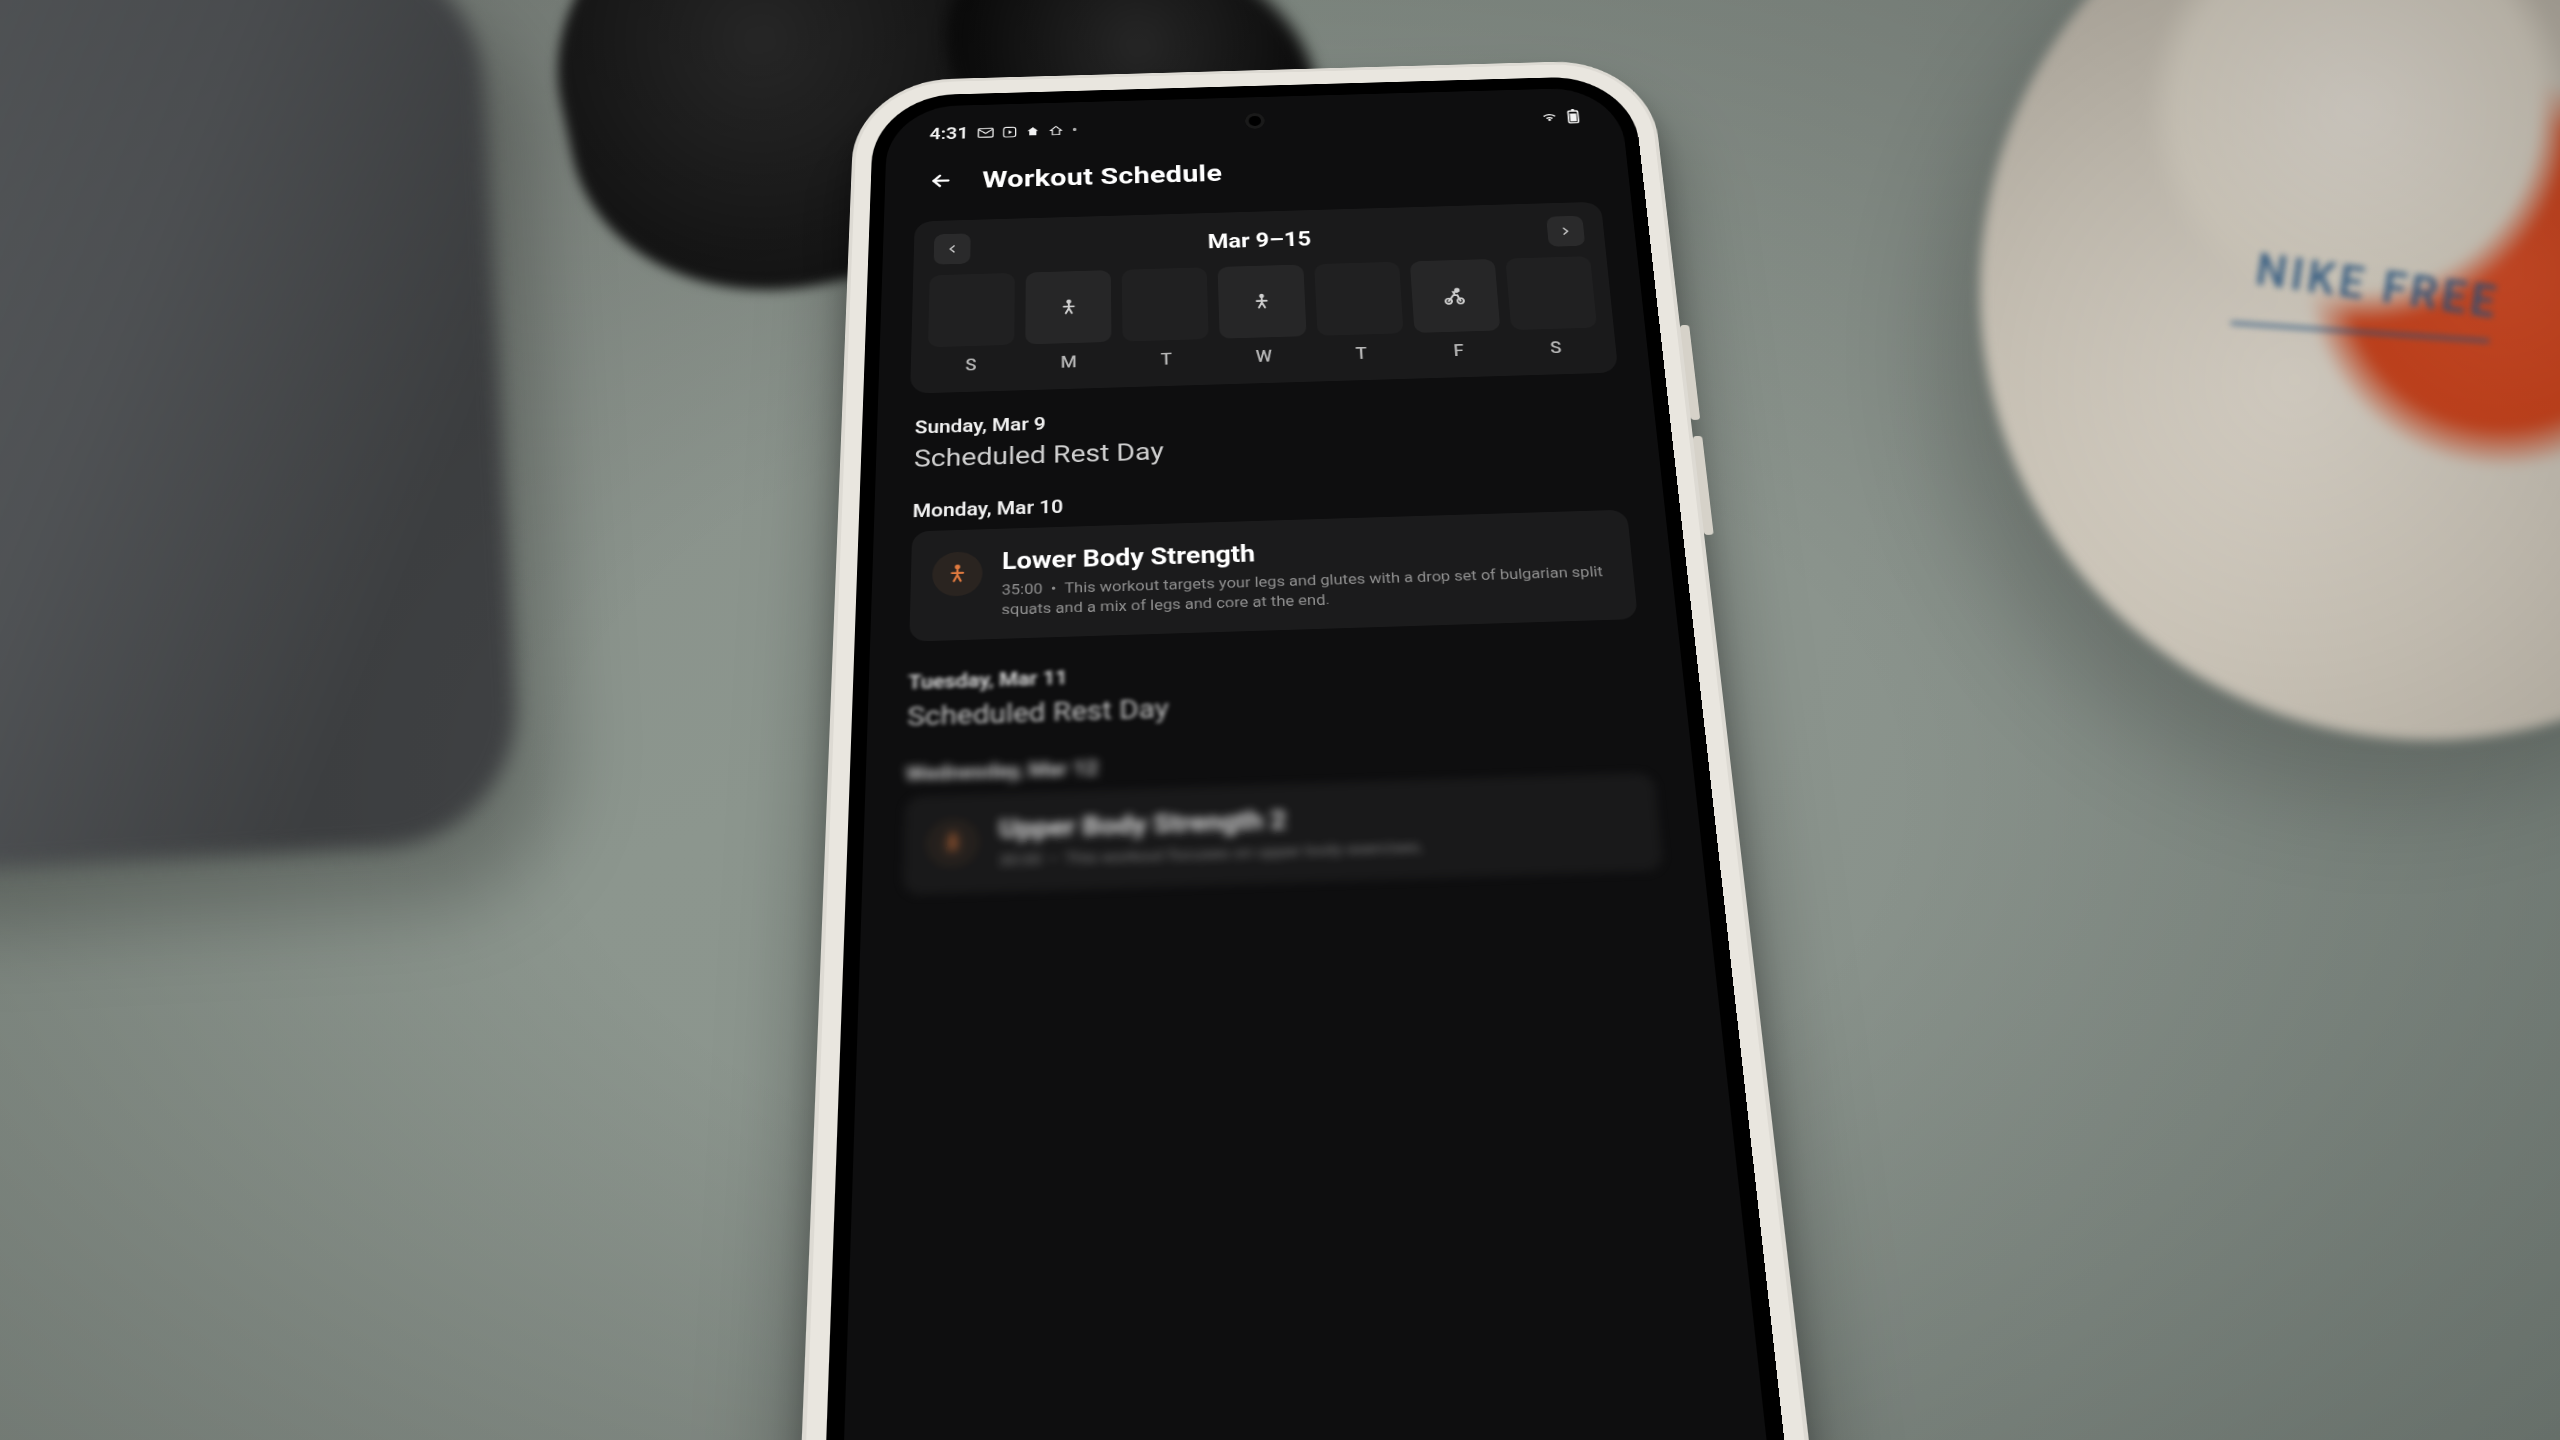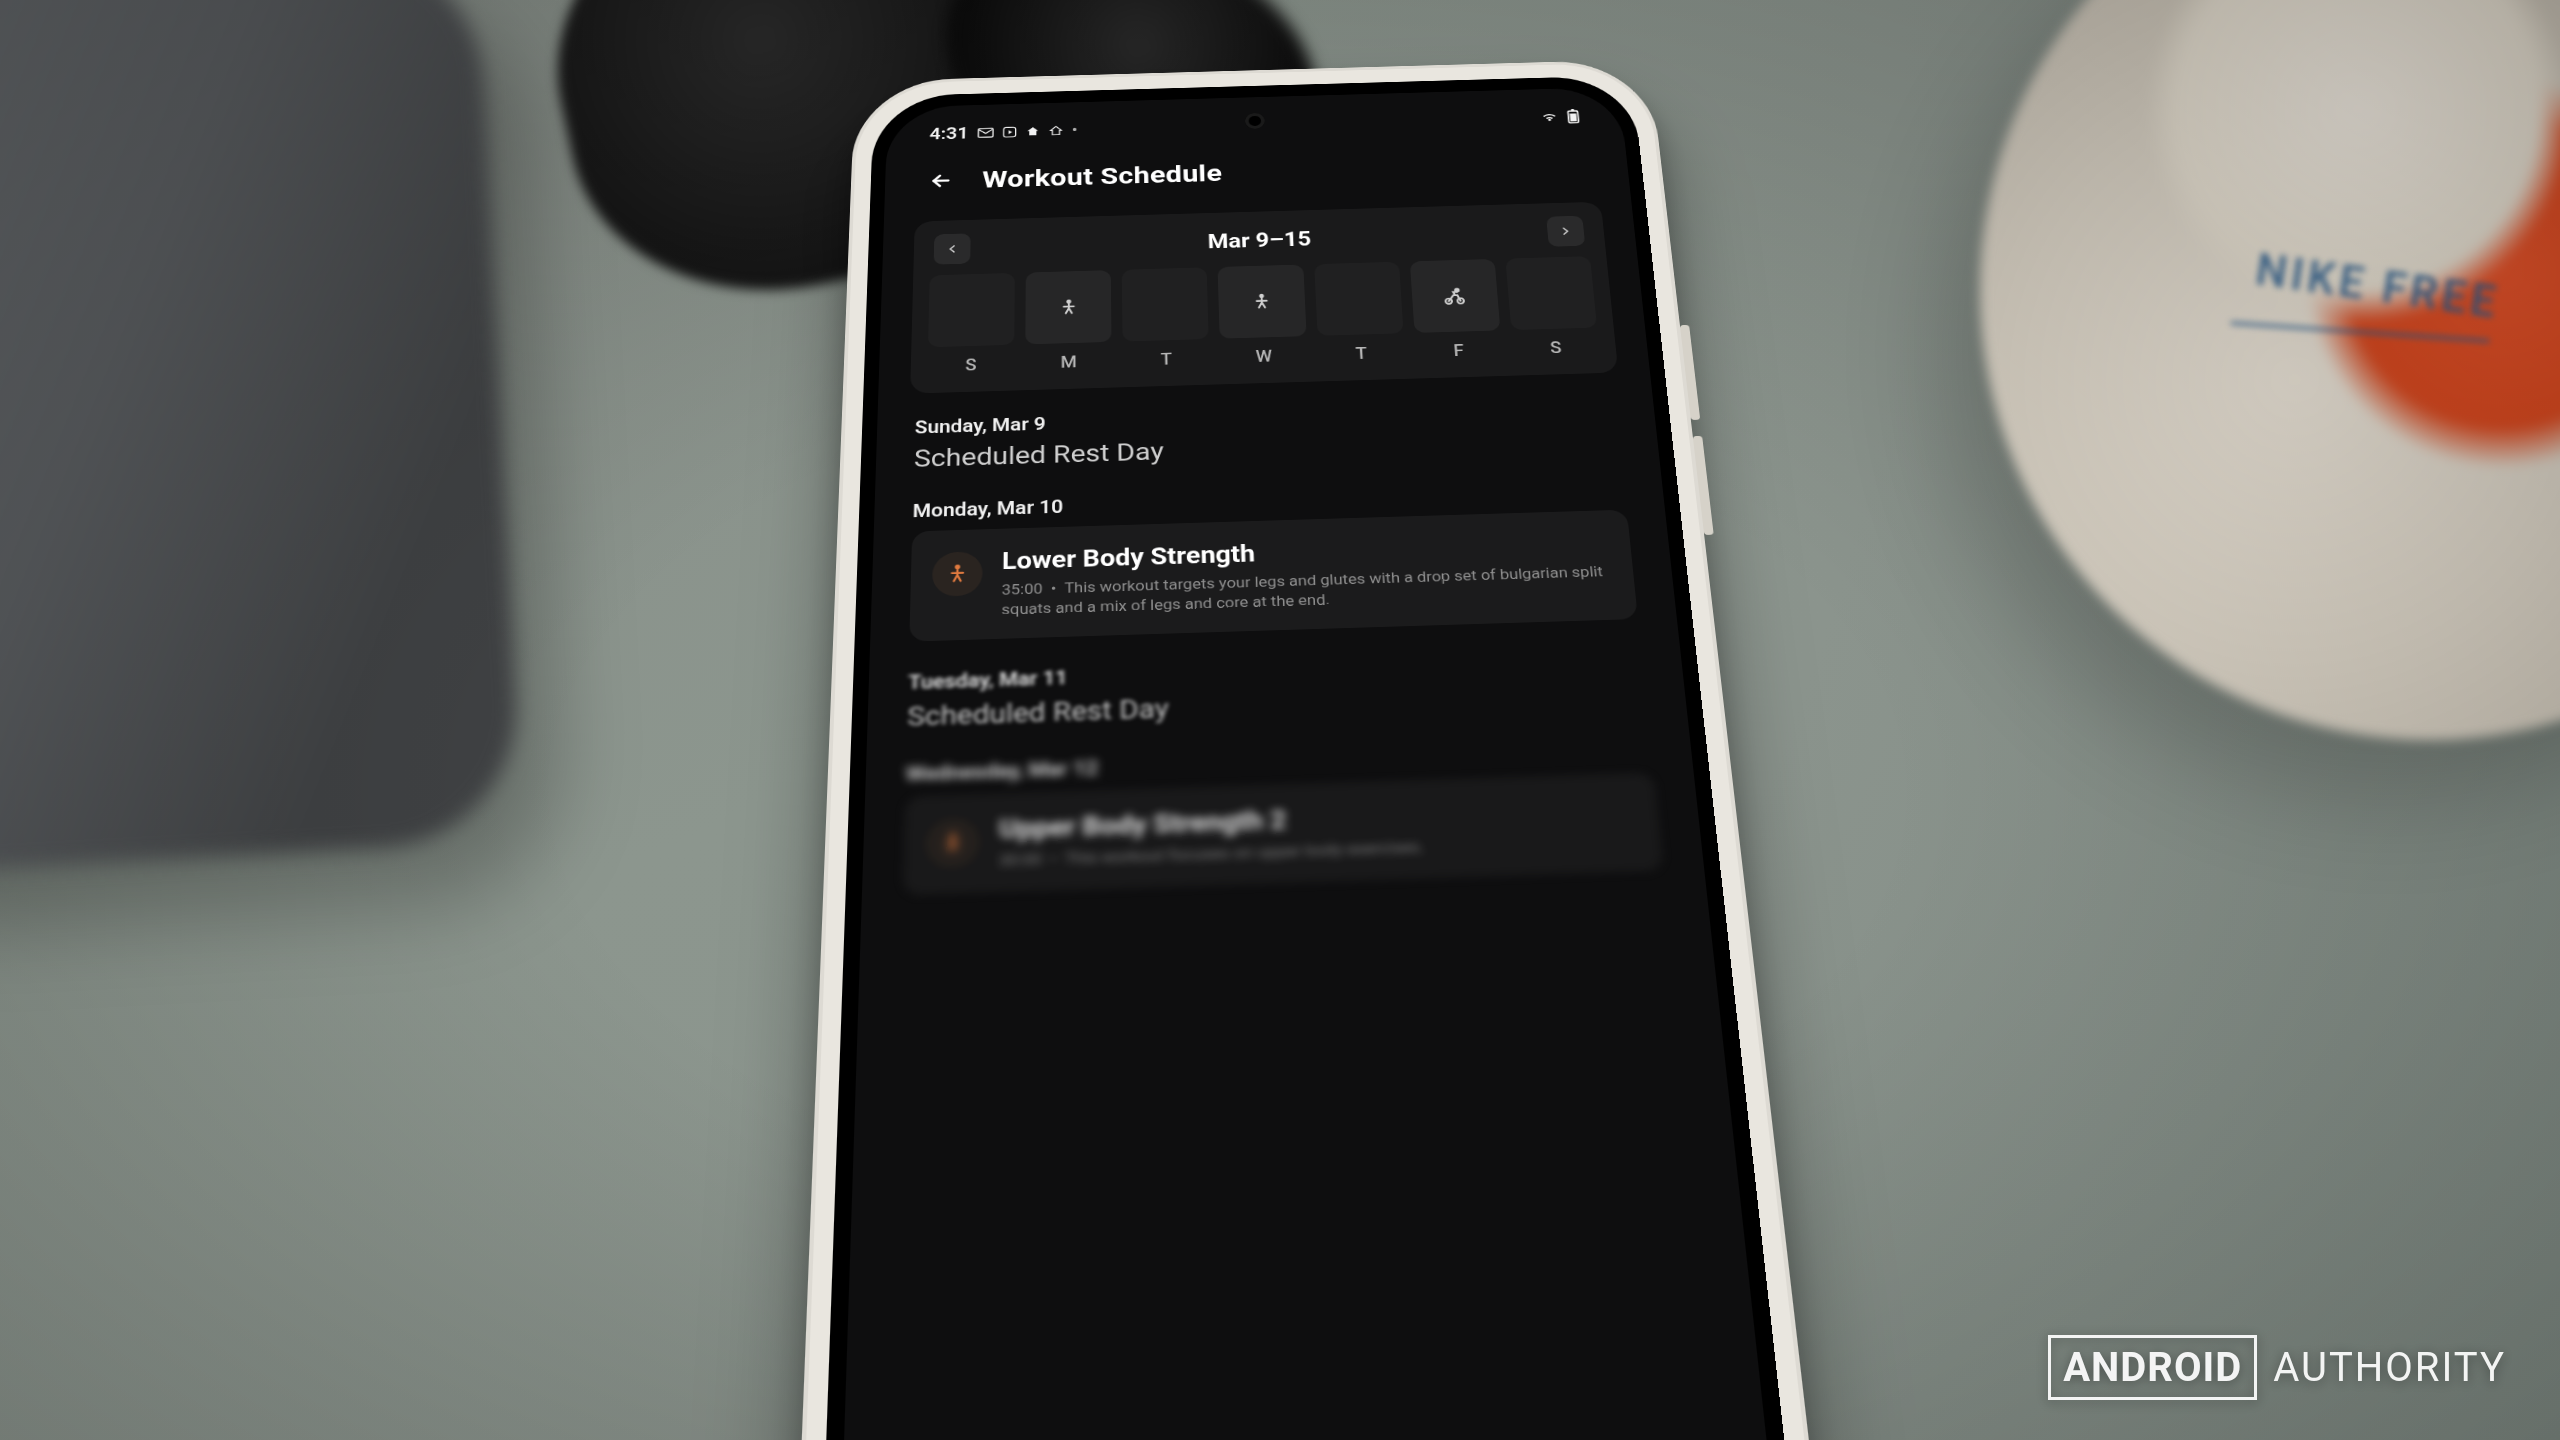--- a/index.html
+++ b/index.html
@@ -505,17 +505,13 @@
               </div>
             </div>
 
           </div>
 
         </div>
       </div>
     </div>
   </div>
 
-  <div class="watermark">
-    <span class="boxed">ANDROID</span>
-    <span class="word2">AUTHORITY</span>
-  </div>
 </div>
 
 </body></html>

